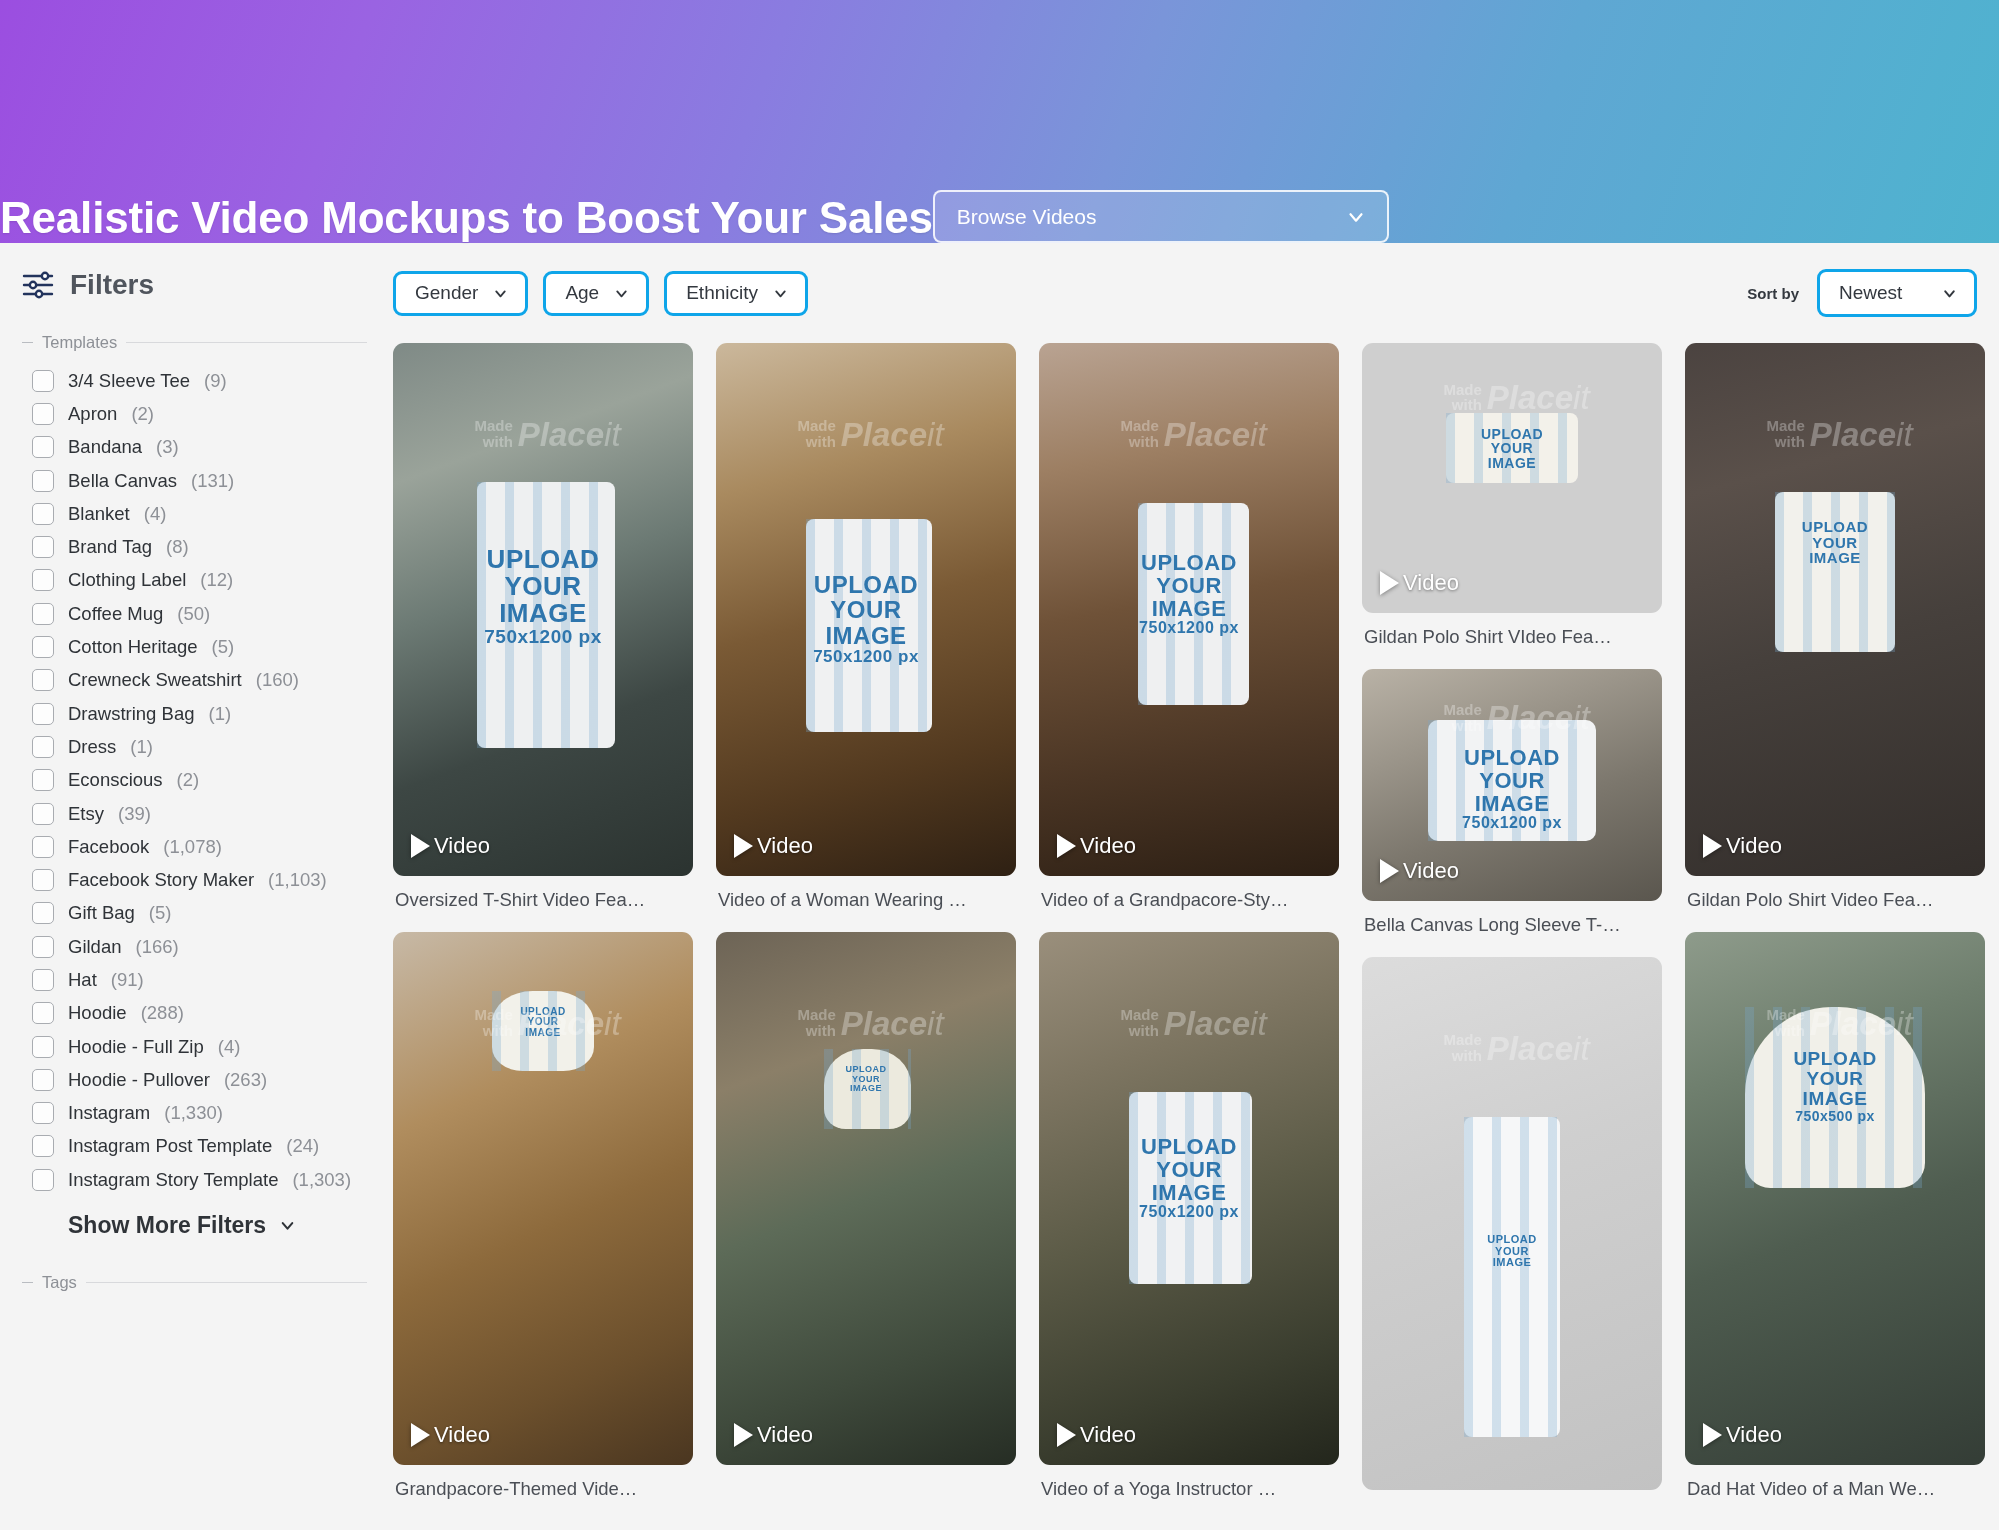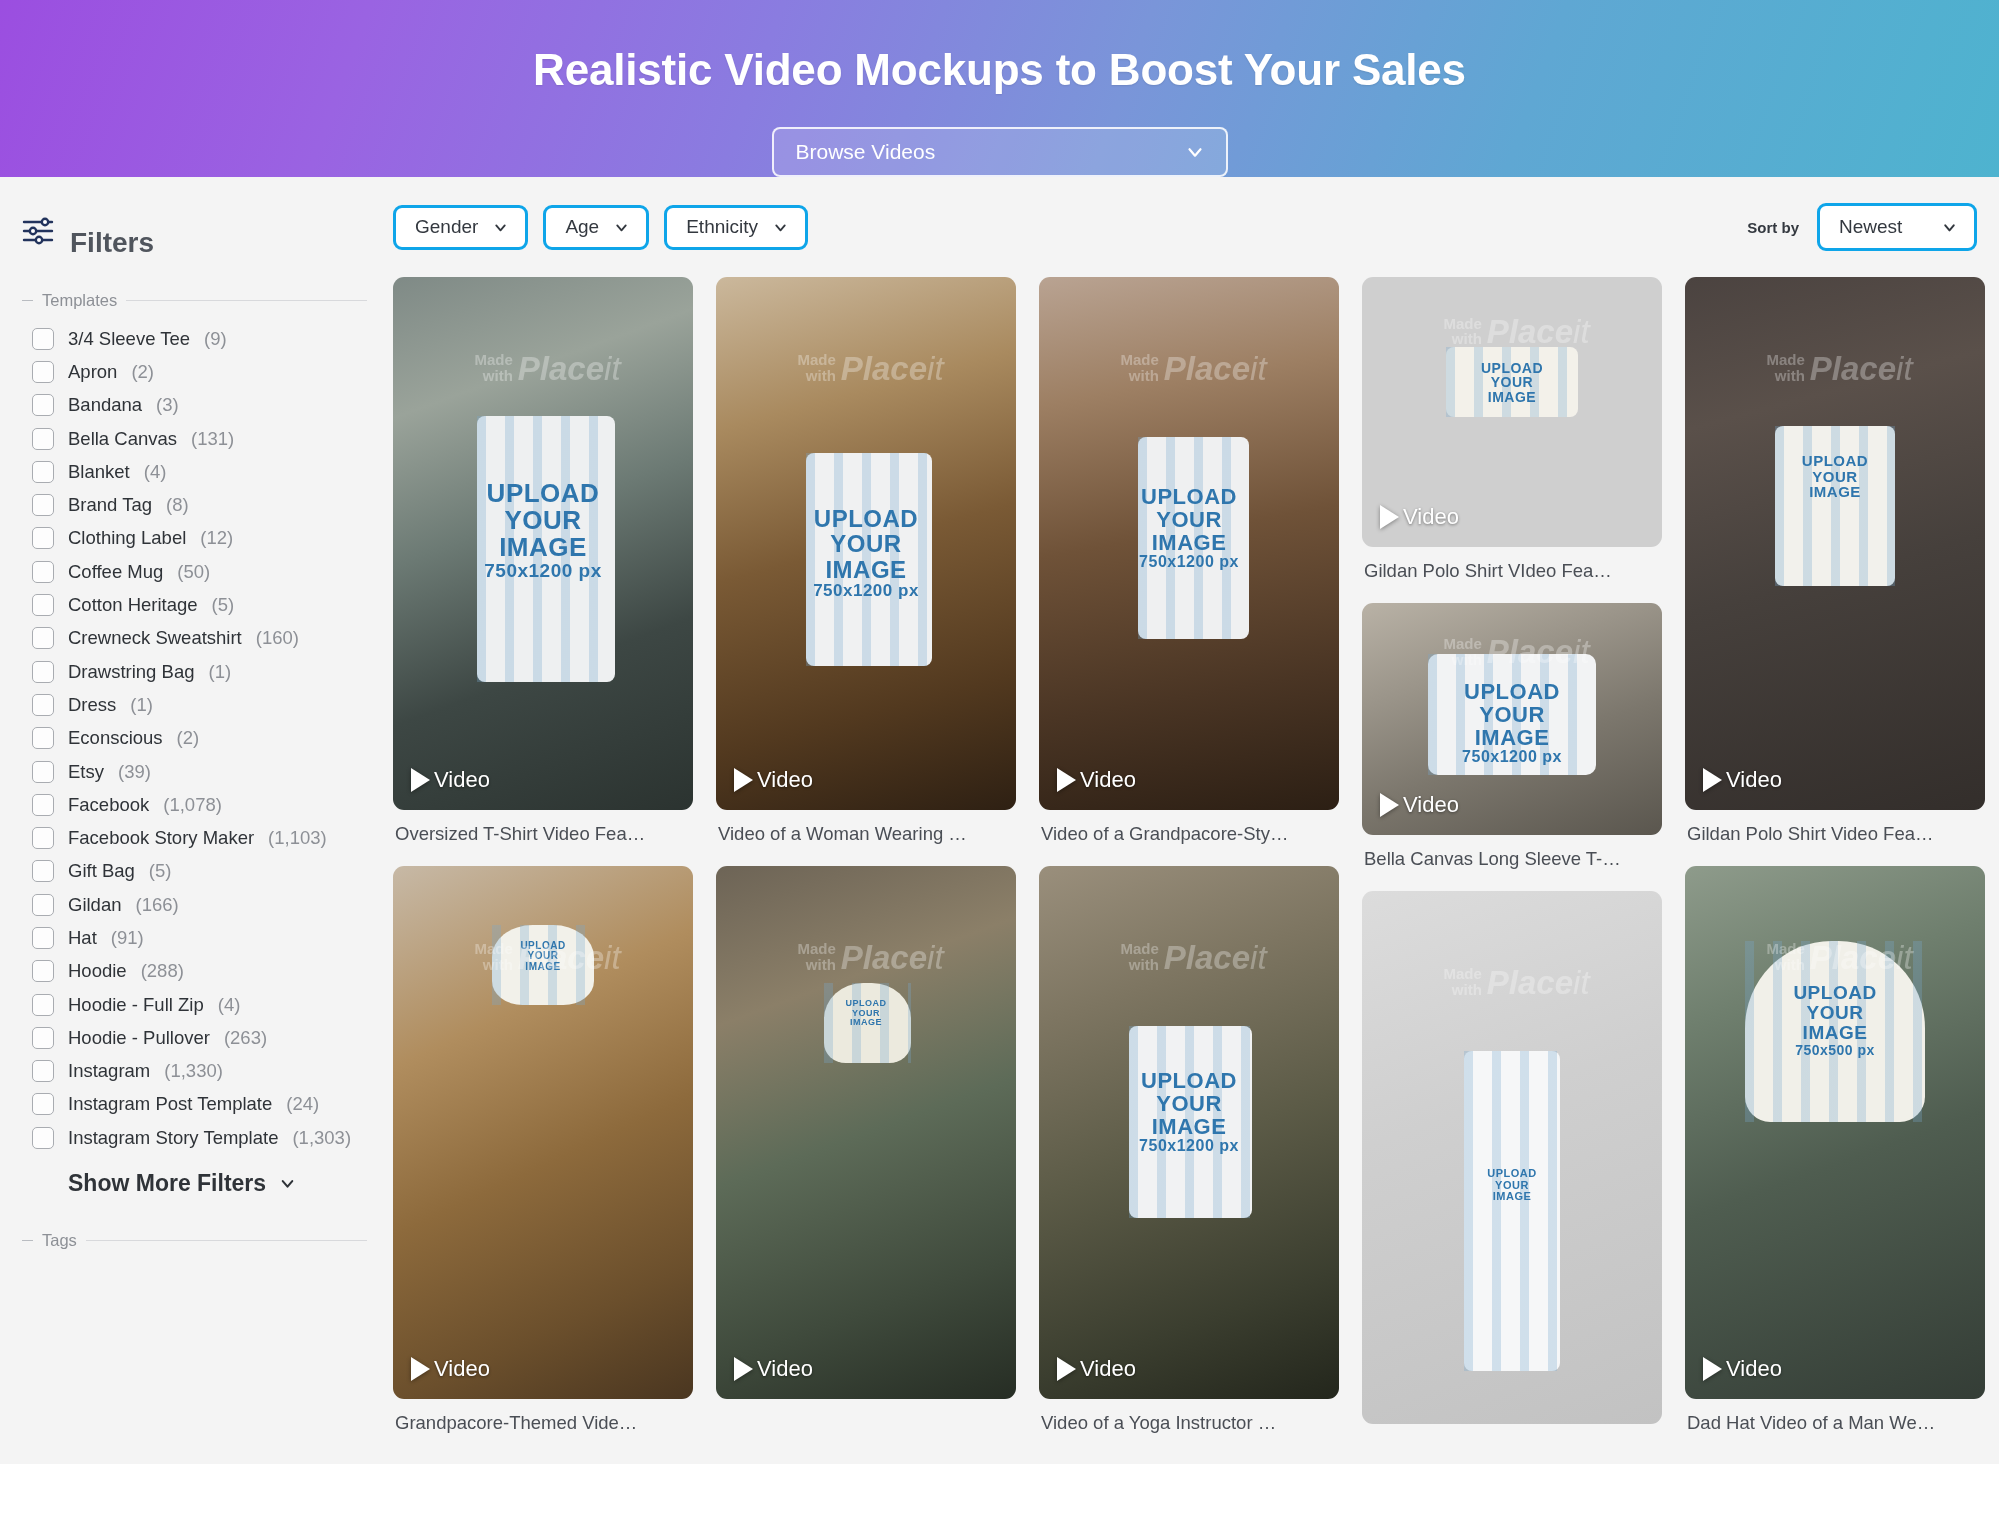--- a/index.html
+++ b/index.html
@@ -6,25 +6,25 @@
   html, body {
     width: 1999px; height: 1530px;
     font-family: "Liberation Sans", sans-serif;
     background: #ffffff;
     overflow: hidden;
   }
 
   
   .hero {
     position: relative;
-    height: 177px;
+    height: 243px;
     background: linear-gradient(110deg, #9b4ee0 0%, #9a63e2 18%, #8a7ce0 38%, #7a95d9 56%, #5fa7d3 76%, #4eb3cf 100%);
     display: flex;
-    flex-direction: column;
-    align-items: center;
+    flex-direction: row;
+    align-items: flex-end;
   }
   .hero-title {
     margin-top: 45px;
     color: #ffffff;
     font-size: 44px;
     font-weight: 800;
     letter-spacing: -0.2px;
     text-align: center;
     text-shadow: 0 1px 2px rgba(0,0,0,0.10);
   }
@@ -65,21 +65,20 @@
     display: flex;
     align-items: center;
     gap: 14px;
     margin-bottom: 32px;
   }
   .filters-icon { width: 34px; height: 28px; flex: none; }
   .filters-title {
     font-size: 28px;
     font-weight: 700;
     color: #50555d;
-    margin-top: 24px;
   }
   .section-divider {
     display: flex;
     align-items: center;
     gap: 9px;
     margin: 0 18px 12px 0;
     color: #8d9096;
     font-size: 16.5px;
   }
   .section-divider .dash {

